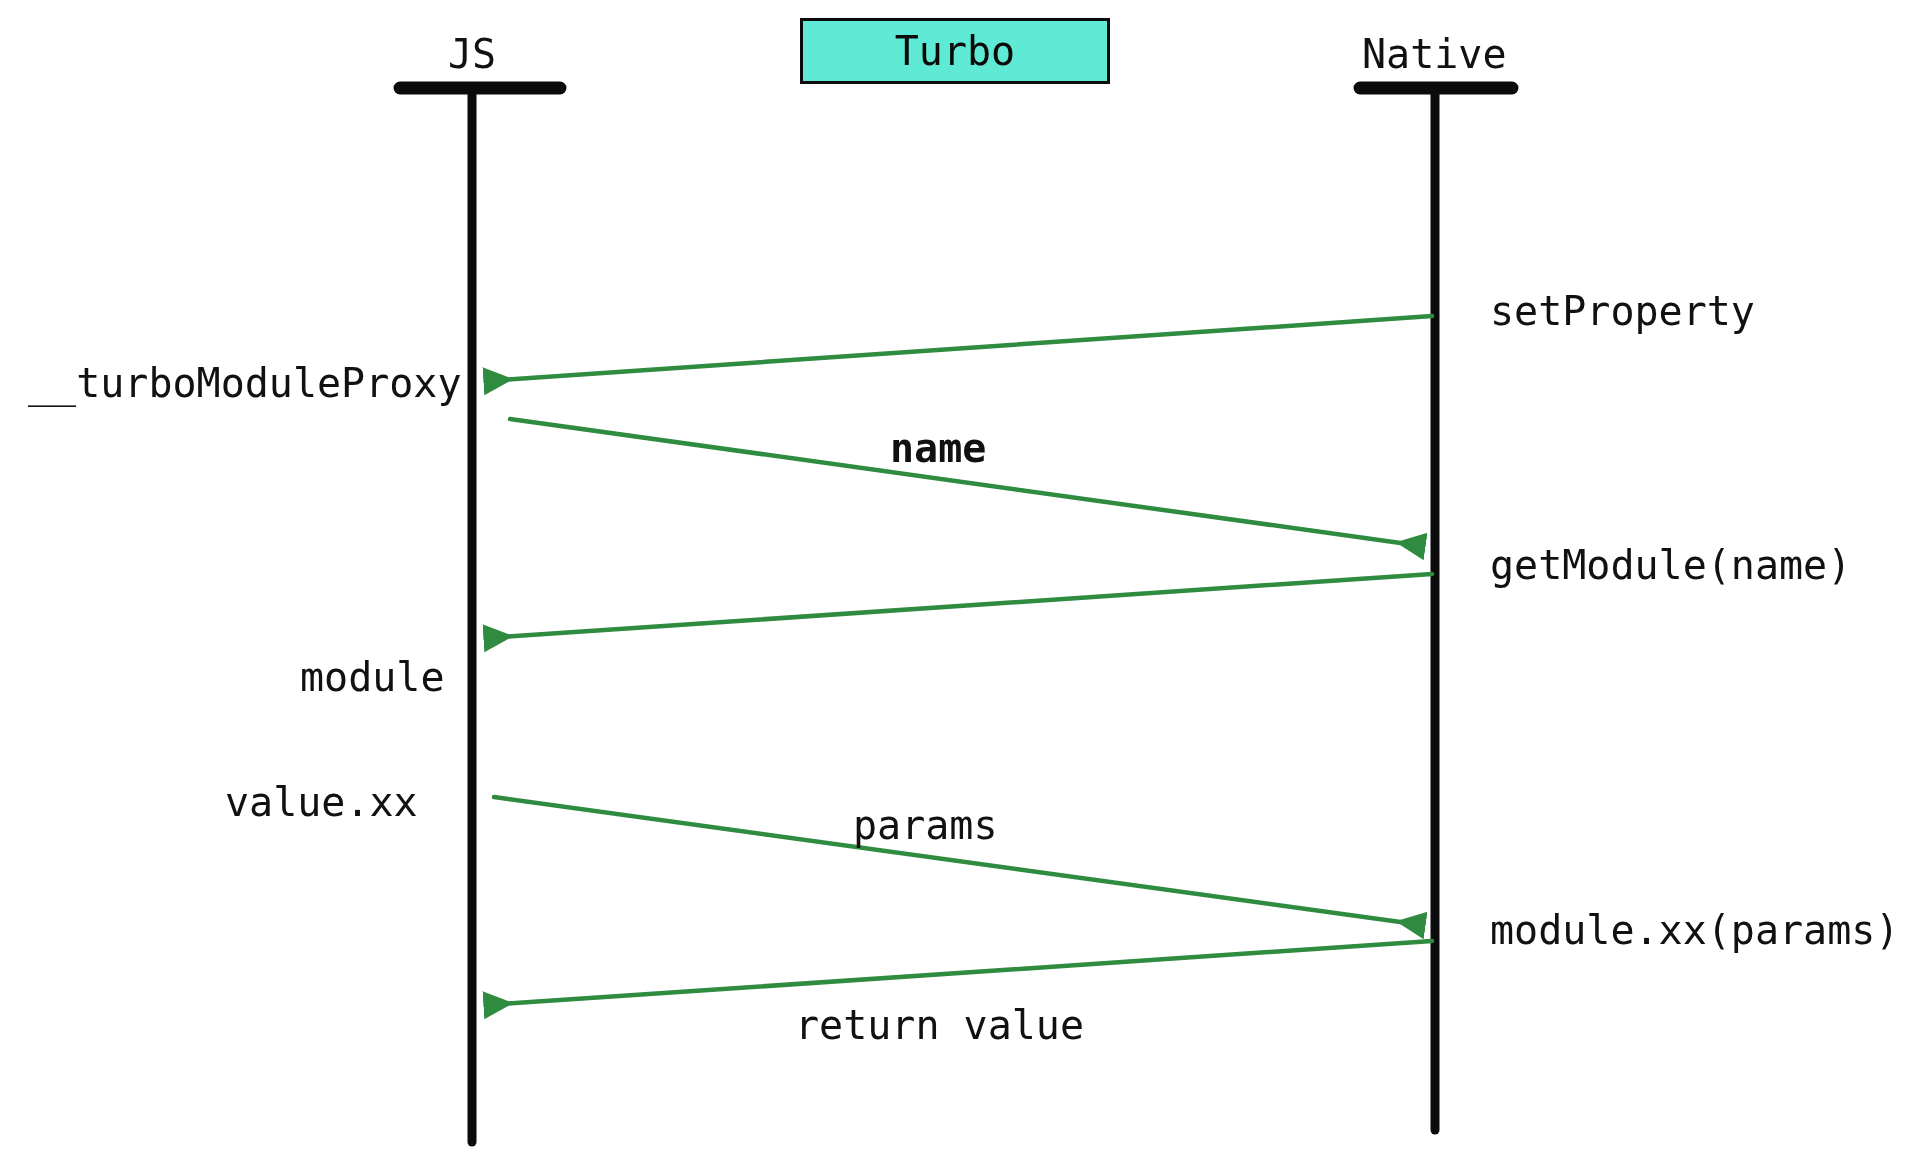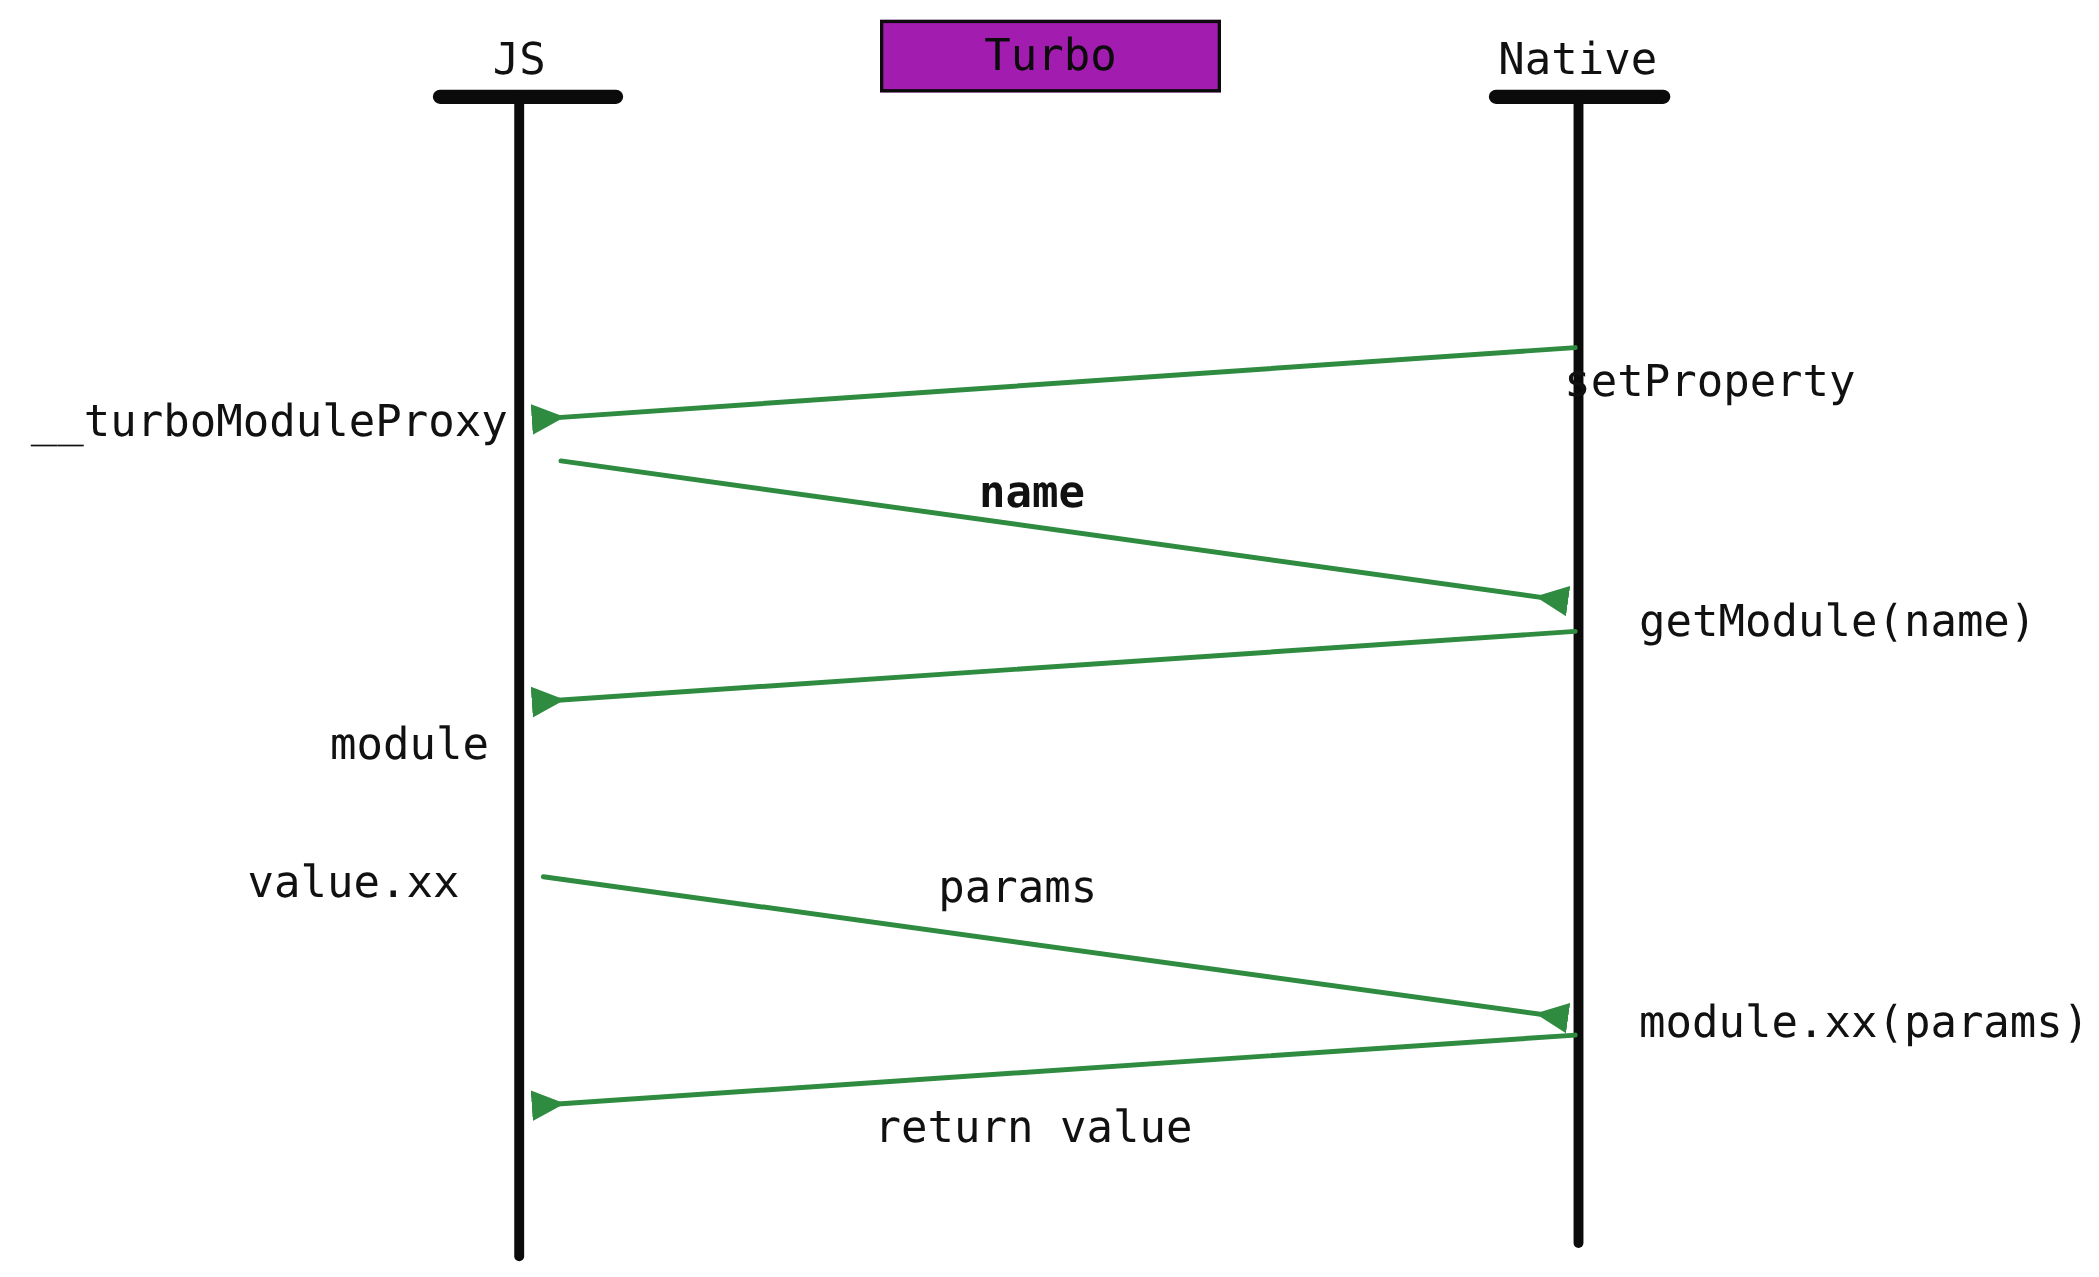--- a/index.html
+++ b/index.html
@@ -17,21 +17,21 @@
     color:#111111;
     white-space:pre;
     line-height:1;
     letter-spacing:0px;
   }
   .actor-name{font-size:40px;}
   .msg-label{font-size:40px;}
   .turbo-box{
     position:absolute;
     left:800px;top:18px;width:310px;height:66px;
-    background:#a21caf;
+    background:#5eead4;
     border:3px solid #0b0b0b;
     box-sizing:border-box;
     display:flex;align-items:center;justify-content:center;
   }
   .turbo-box .turbo-text{
     font-family:"DejaVu Sans Mono","Liberation Mono",monospace;
     font-size:40px;color:#0b0b0b;line-height:1;white-space:pre;
   }
 </style>
 </head>
@@ -68,29 +68,29 @@
   <div class="lbl actor-name" style="left:448px;top:34px;">JS</div>
 
   <div class="lbl actor-name" style="left:1362px;top:34px;">Native</div>
 
   <div class="turbo-box">
     <span class="turbo-text">Turbo</span>
   </div>
 
   <div class="lbl msg-label" style="left:28px;top:363px;">__turboModuleProxy</div>
 
-  <div class="lbl msg-label" style="left:1422px;top:291px;margin-top:36px;">setProperty</div>
+  <div class="lbl msg-label" style="left:1490px;top:291px;">setProperty</div>
 
   <div class="lbl msg-label" style="left:890px;top:428px;font-weight:bold;">name</div>
 
   <div class="lbl msg-label" style="left:1490px;top:545px;">getModule(name)</div>
 
   <div class="lbl msg-label" style="left:300px;top:617px;margin-top:40px;">module</div>
 
   <div class="lbl msg-label" style="left:225px;top:782px;">value.xx</div>
 
-  <div class="lbl msg-label" style="left:853px;top:787px;">params</div>
+  <div class="lbl msg-label" style="left:853px;top:805px;">params</div>
 
   <div class="lbl msg-label" style="left:795px;top:1005px;">return value</div>
 
   <div class="lbl msg-label" style="left:1490px;top:910px;">module.xx(params)</div>
 
 </div>
 
 </body></html>

